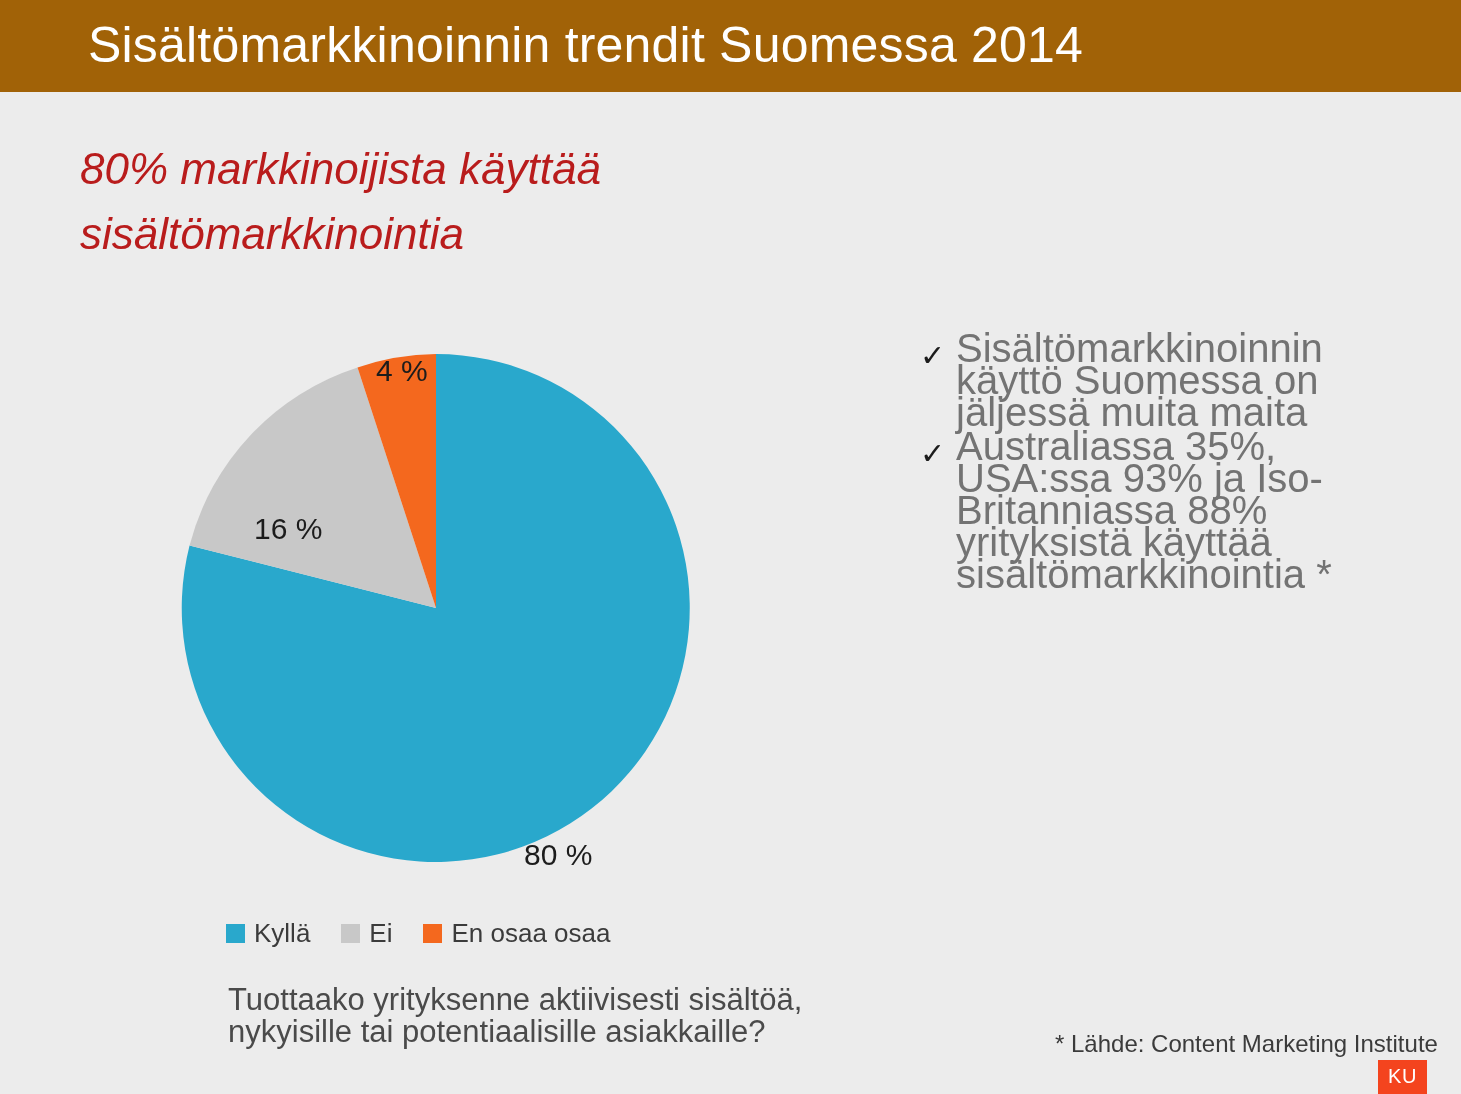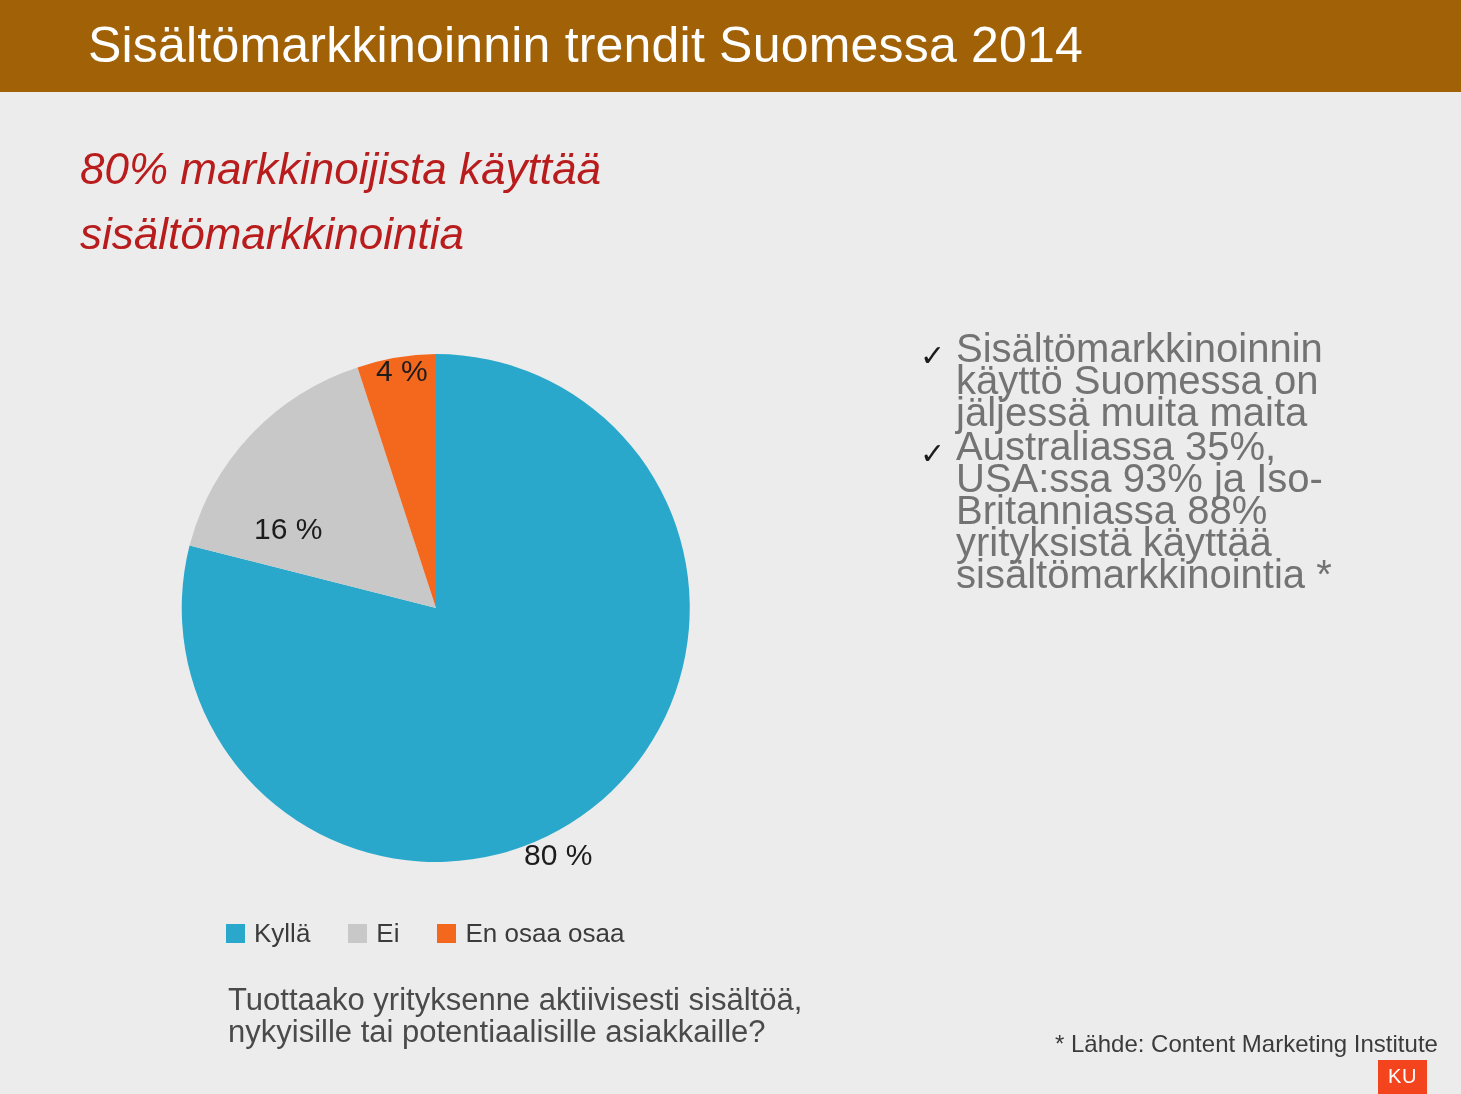--- a/index.html
+++ b/index.html
@@ -90,21 +90,21 @@
     margin-top: 48px;
   }
 
   
   .legend {
     position: absolute;
     left: 226px;
     top: 918px;
     display: flex;
     align-items: center;
-    gap: 12px;
+    gap: 5px;
   }
   .legend-item {
     display: flex;
     align-items: center;
     margin-right: 26px;
   }
   .legend-swatch {
     width: 19px;
     height: 19px;
     margin-right: 9px;

